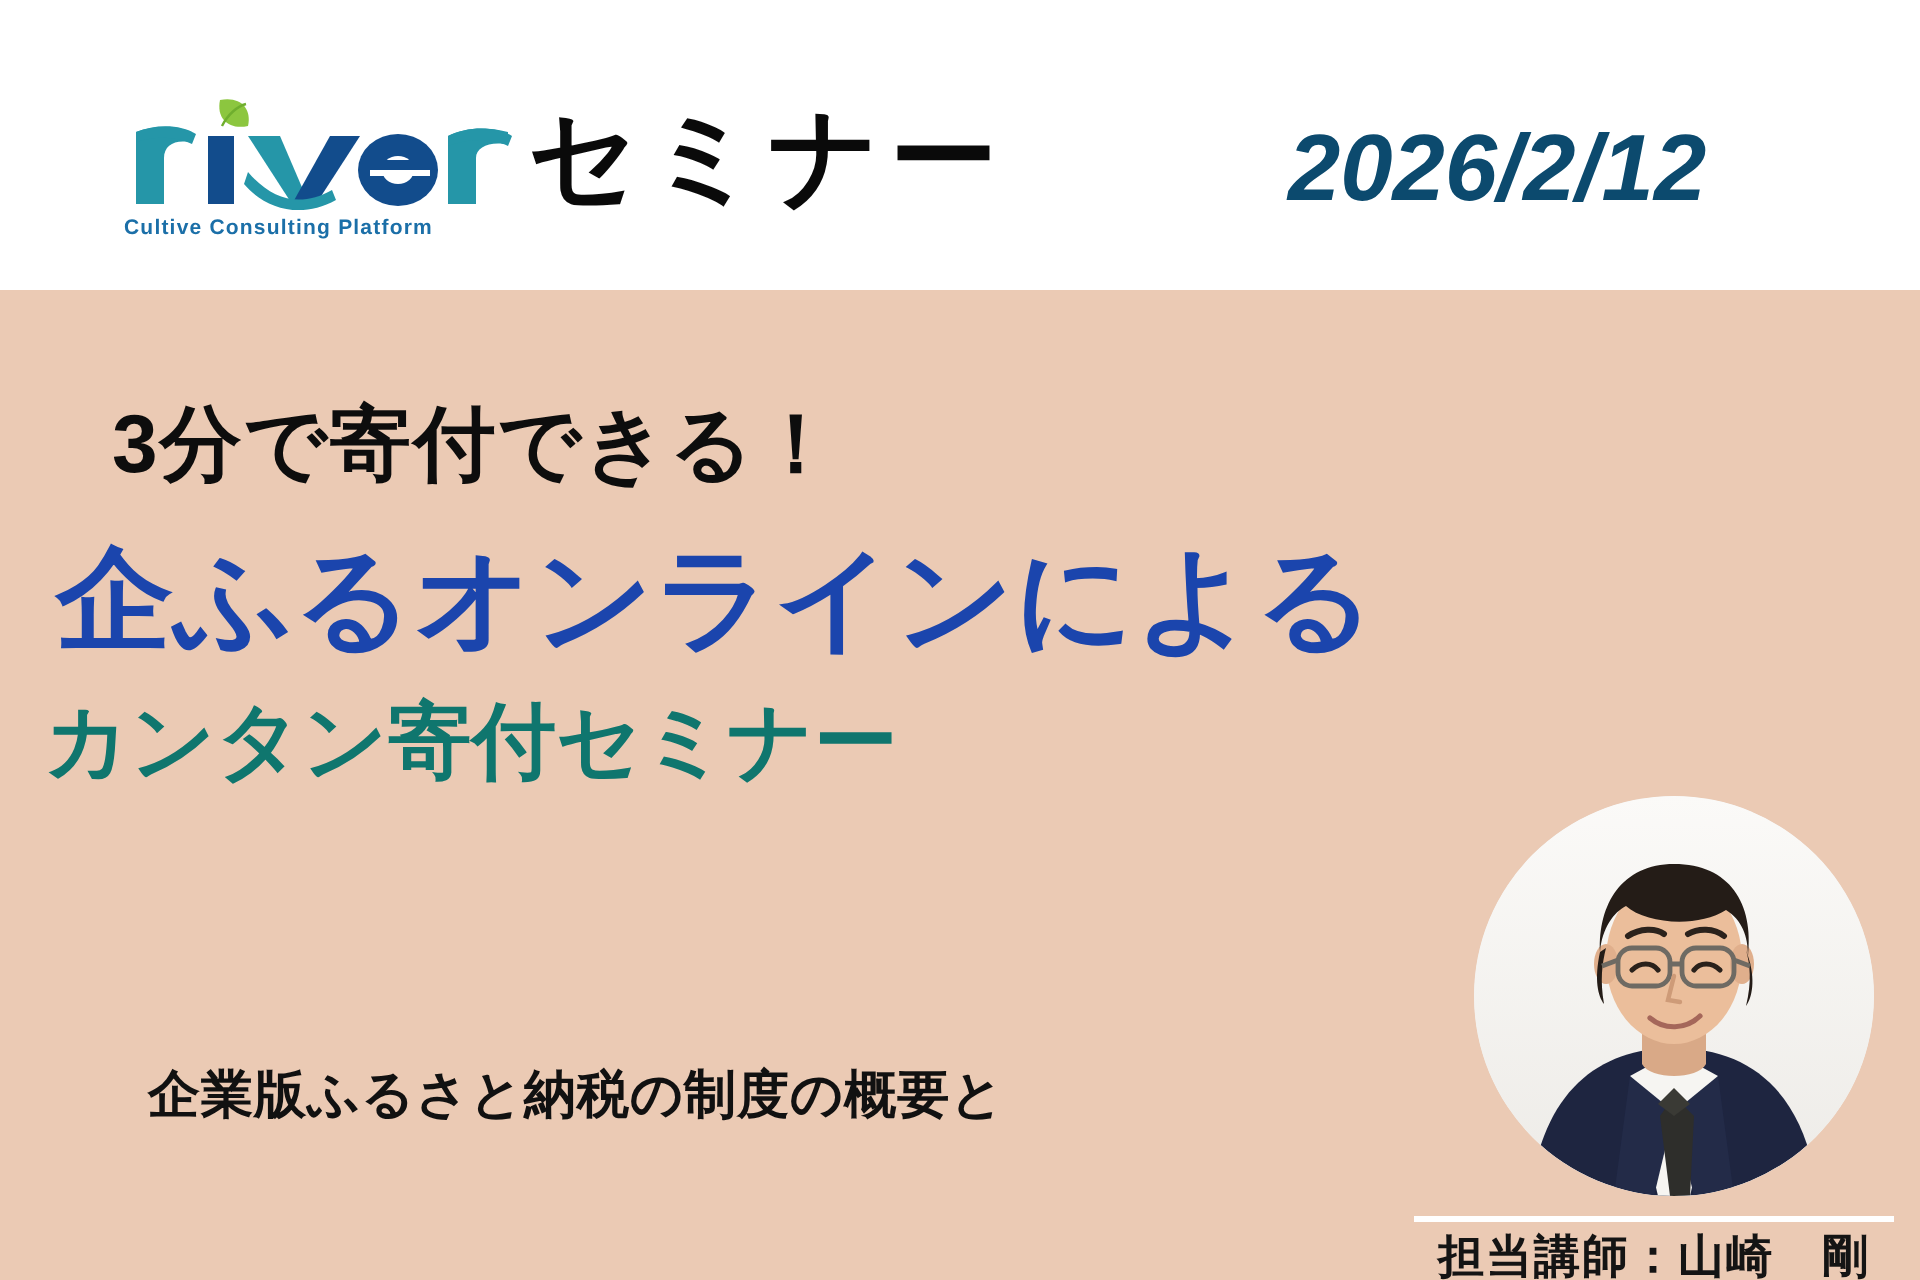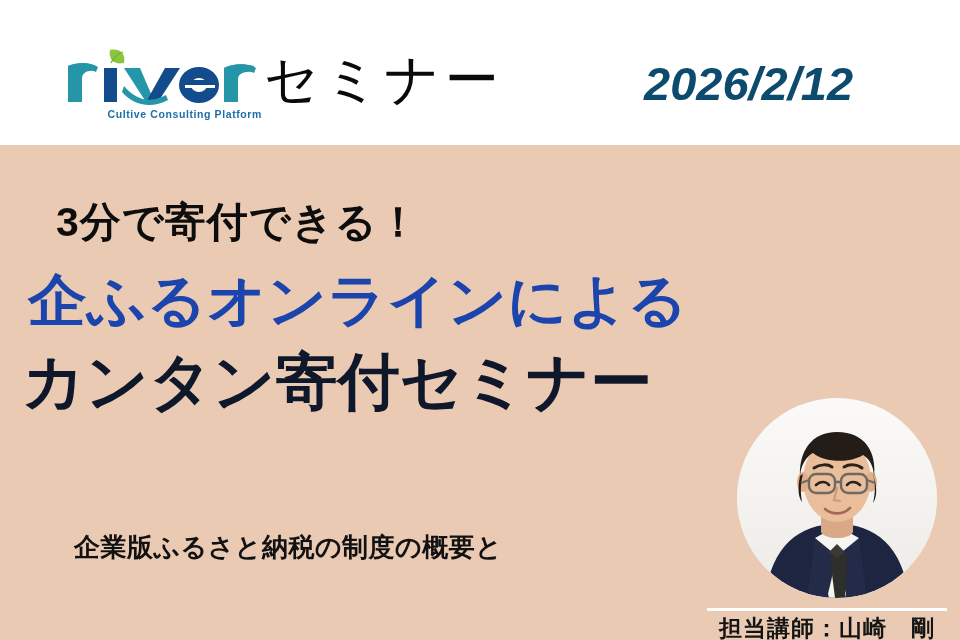--- a/index.html
+++ b/index.html
@@ -41,33 +41,33 @@
     left: 0;
     top: 0;
     width: 200px;
     height: 62px;
   }
   #logo-tagline {
     position: absolute;
     left: 0;
     top: 62px;
     width: 200px;
-    text-align: right;
+    text-align: left;
     font-size: 10.5px;
     font-weight: bold;
     letter-spacing: 0.6px;
     color: #1B6FA8;
     white-space: nowrap;
   }
   #header-seminar {
     position: absolute;
     left: 264px;
     top: 52px;
     font-size: 54px;
-    font-weight: normal;
+    font-weight: bold;
     color: #0A0A0A;
     letter-spacing: 5px;
     line-height: 1;
     white-space: nowrap;
   }
   #header-date {
     position: absolute;
     left: 644px;
     top: 60px;
     font-size: 47px;
@@ -113,23 +113,23 @@
     white-space: nowrap;
     transform: scaleX(1.03);
     transform-origin: left center;
   }
 
   #title-black {
     position: absolute;
     left: 22px;
     top: 206px;
     font-family: "Liberation Serif", "DejaVu Serif", serif;
-    font-size: 62px;
-    font-weight: bold;
-    color: #0f172a;
+    font-size: 42px;
+    font-weight: bold;
+    color: #0f766e;
     letter-spacing: 0px;
     line-height: 1;
     white-space: nowrap;
   }
 
   #lead-text {
     position: absolute;
     left: 64px;
     top: 383px;
     font-size: 26px;

